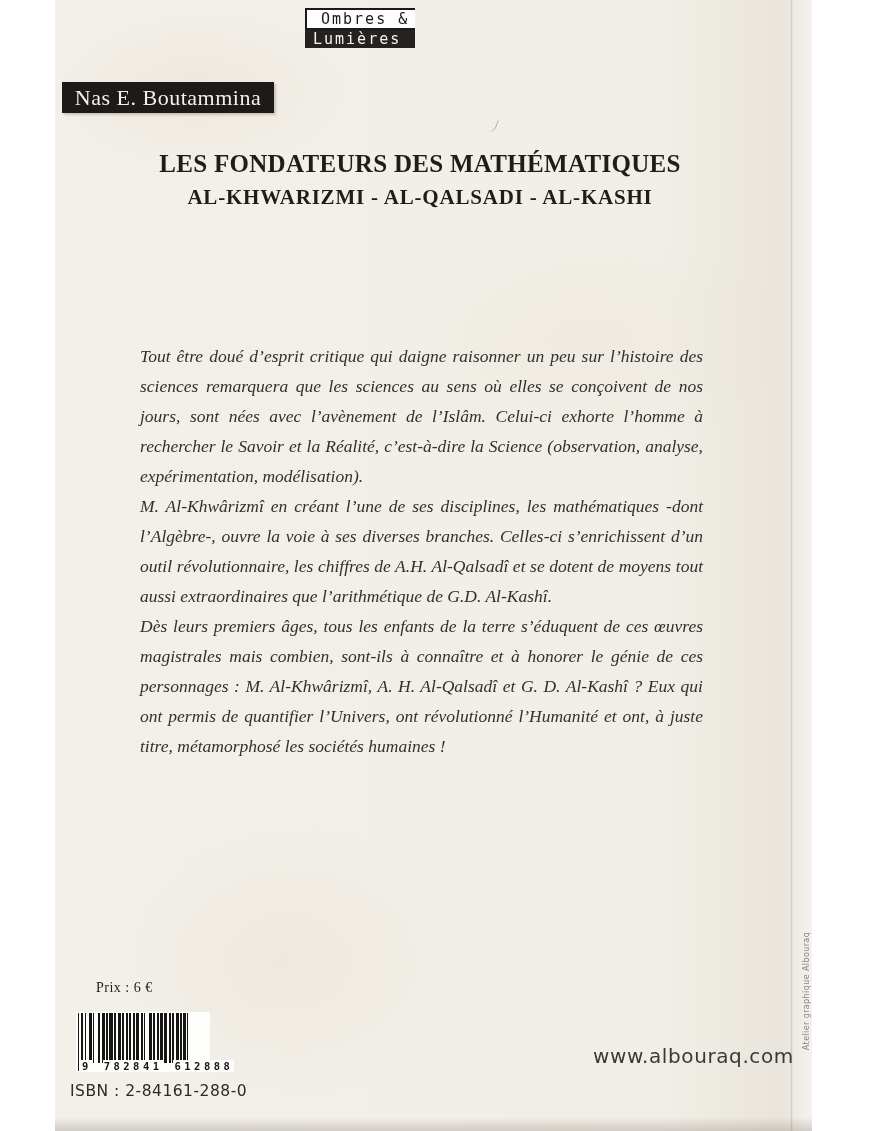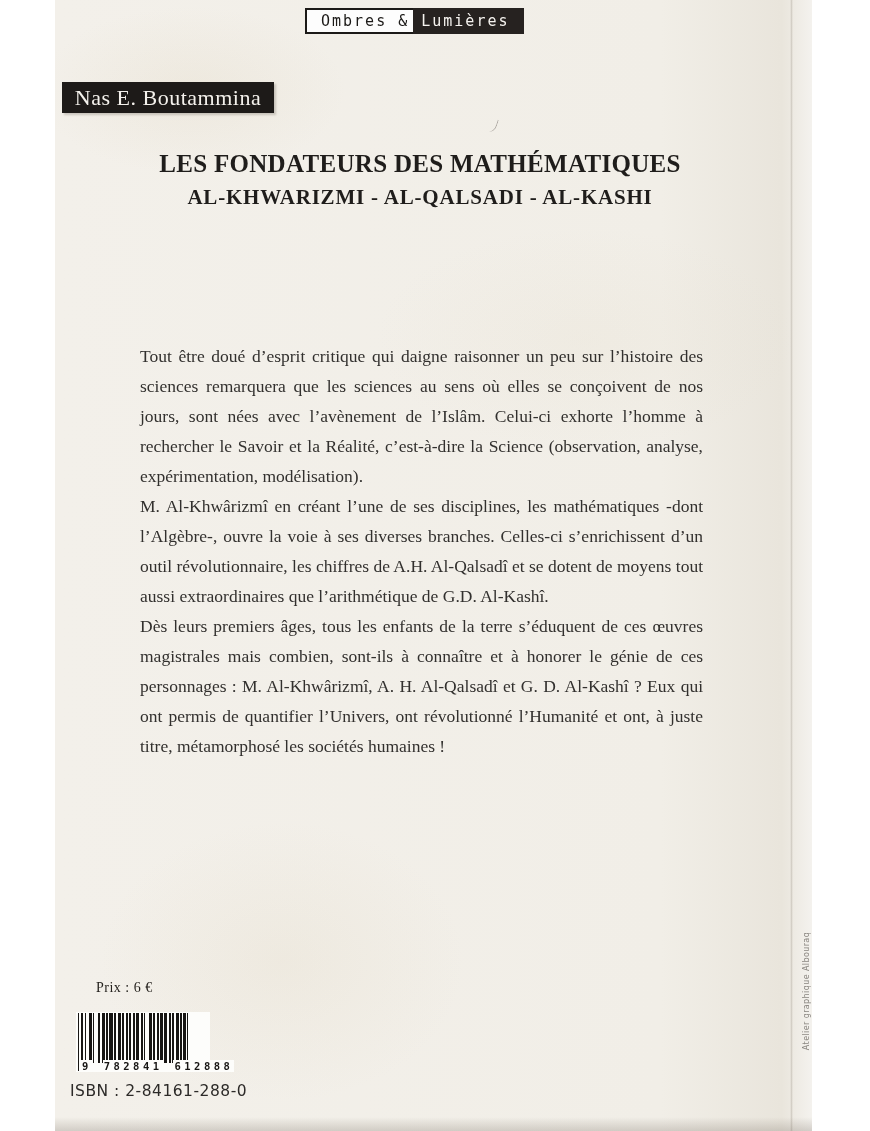--- a/index.html
+++ b/index.html
@@ -27,21 +27,21 @@
   .cover-bottom-shade {
     position:absolute; left:0; bottom:0; width:100%; height:14px;
     background:linear-gradient(180deg, transparent, rgba(110,100,90,.25));
   }
 
   
   .series-banner {
     position:absolute; left:305px; top:8px; height:26px;
     display:flex; align-items:stretch;
     font-family:"DejaVu Sans Mono", monospace;
-    font-size:15px; letter-spacing:2px; white-space:nowrap;
+    font-size:15px; letter-spacing:2px; white-space:nowrap;flex-direction:column;
   }
   .series-left {
     background:#fdfdfd; color:#1c1a18;
     border:2px solid #1c1a18; border-right:none;
     display:flex; align-items:center; padding:0 4px 0 14px;
   }
   .series-right {
     background:#262220; color:#f5f3ef;
     display:flex; align-items:center; padding:0 14px 0 8px;
   }
@@ -62,21 +62,21 @@
   }
   .title-line1 { font-size:25px; font-weight:bold; letter-spacing:.3px; }
   .title-line2 { font-size:21px; font-weight:bold; letter-spacing:.8px; margin-top:7px; }
 
   
   .body-text {
     position:absolute; left:140px; top:341px; width:563px;
     font-size:17.5px; line-height:30px; color:#32302e;
     text-align:justify;
   }
-  .body-text p { margin:0; }
+  .body-text p { margin:0;font-style:italic; }
 
   
   .price {
     position:absolute; left:96px; top:980px;
     font-size:14px; color:#26231f; letter-spacing:.5px;
   }
 
   
   .barcode-block { position:absolute; left:70px; top:1012px; width:150px; }
   .barcode-bars {
@@ -210,15 +210,16 @@
       <div style="width: 1.3px; height: 1px; flex: 0 0 auto;"></div>
       <div class="bar" style="width: 2.8px; height: 58px; flex: 0 0 auto;"></div>
       <div style="width: 1.3px; height: 1px; flex: 0 0 auto;"></div>
       <div class="bar" style="width: 1.4px; height: 58px; flex: 0 0 auto;"></div>
       <div style="width: 1.3px; height: 1px; flex: 0 0 auto;"></div>
     </div>
   <div class="isbn-line">ISBN : 2-84161-288-0</div>
 </div>
 
 <div class="websites">
+  <div>www.albouraq.com</div>
 </div>
 
 <div class="credit-vertical">Atelier graphique Albouraq</div>
 
 </body></html>

